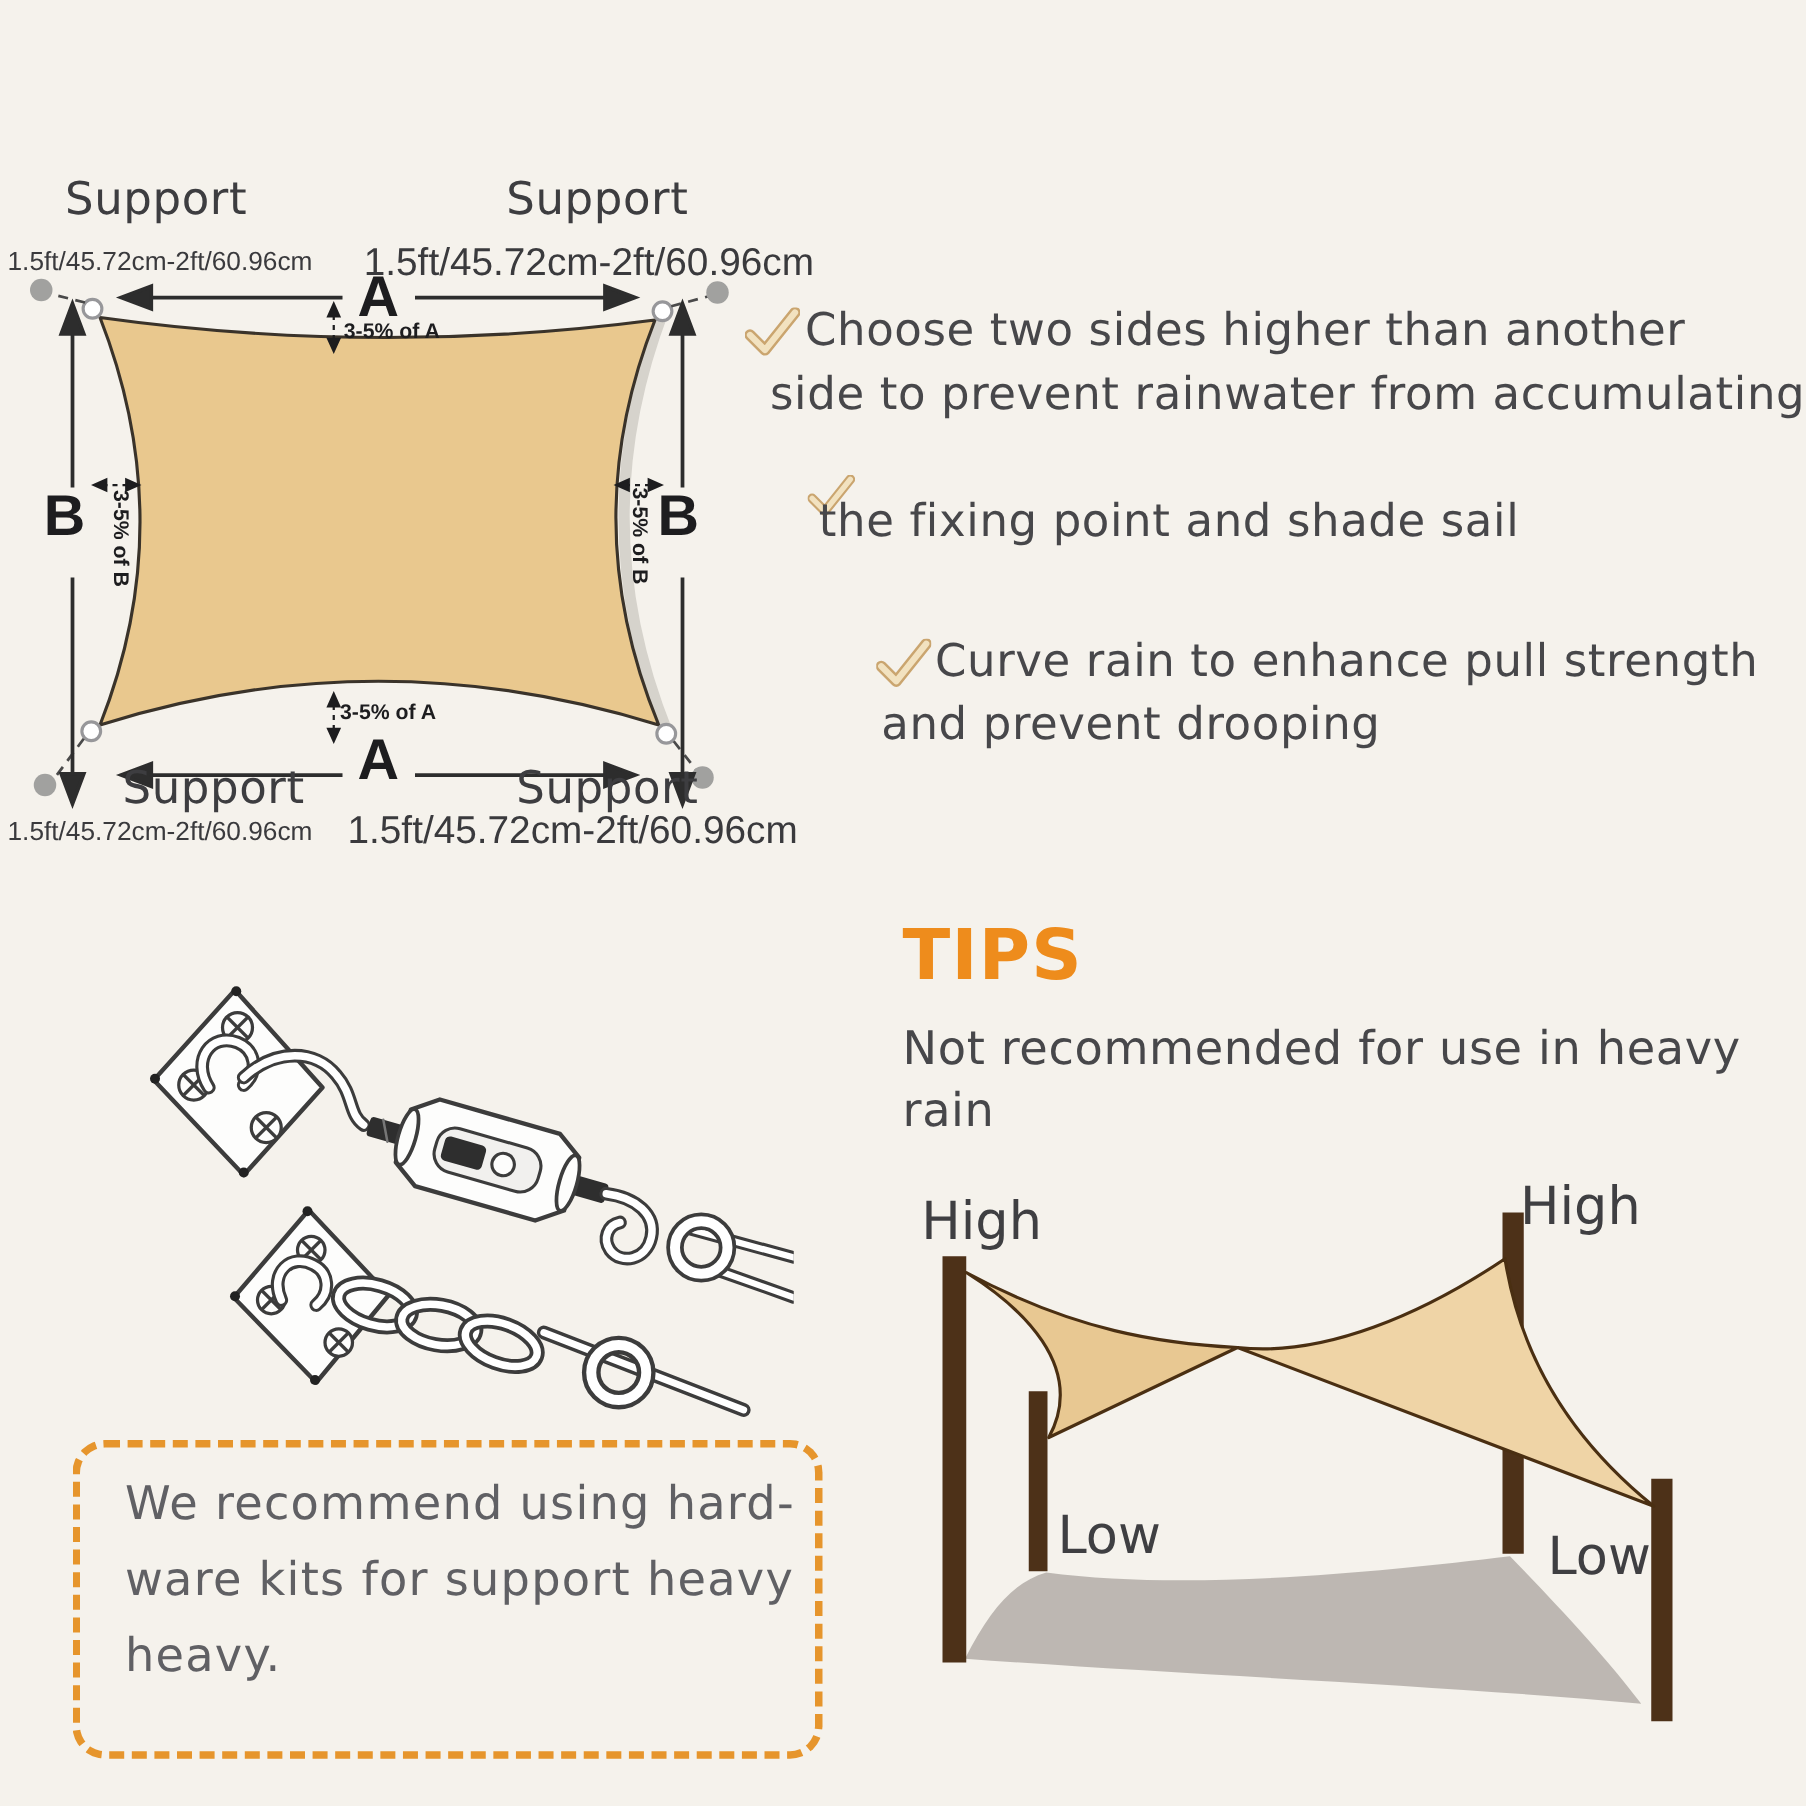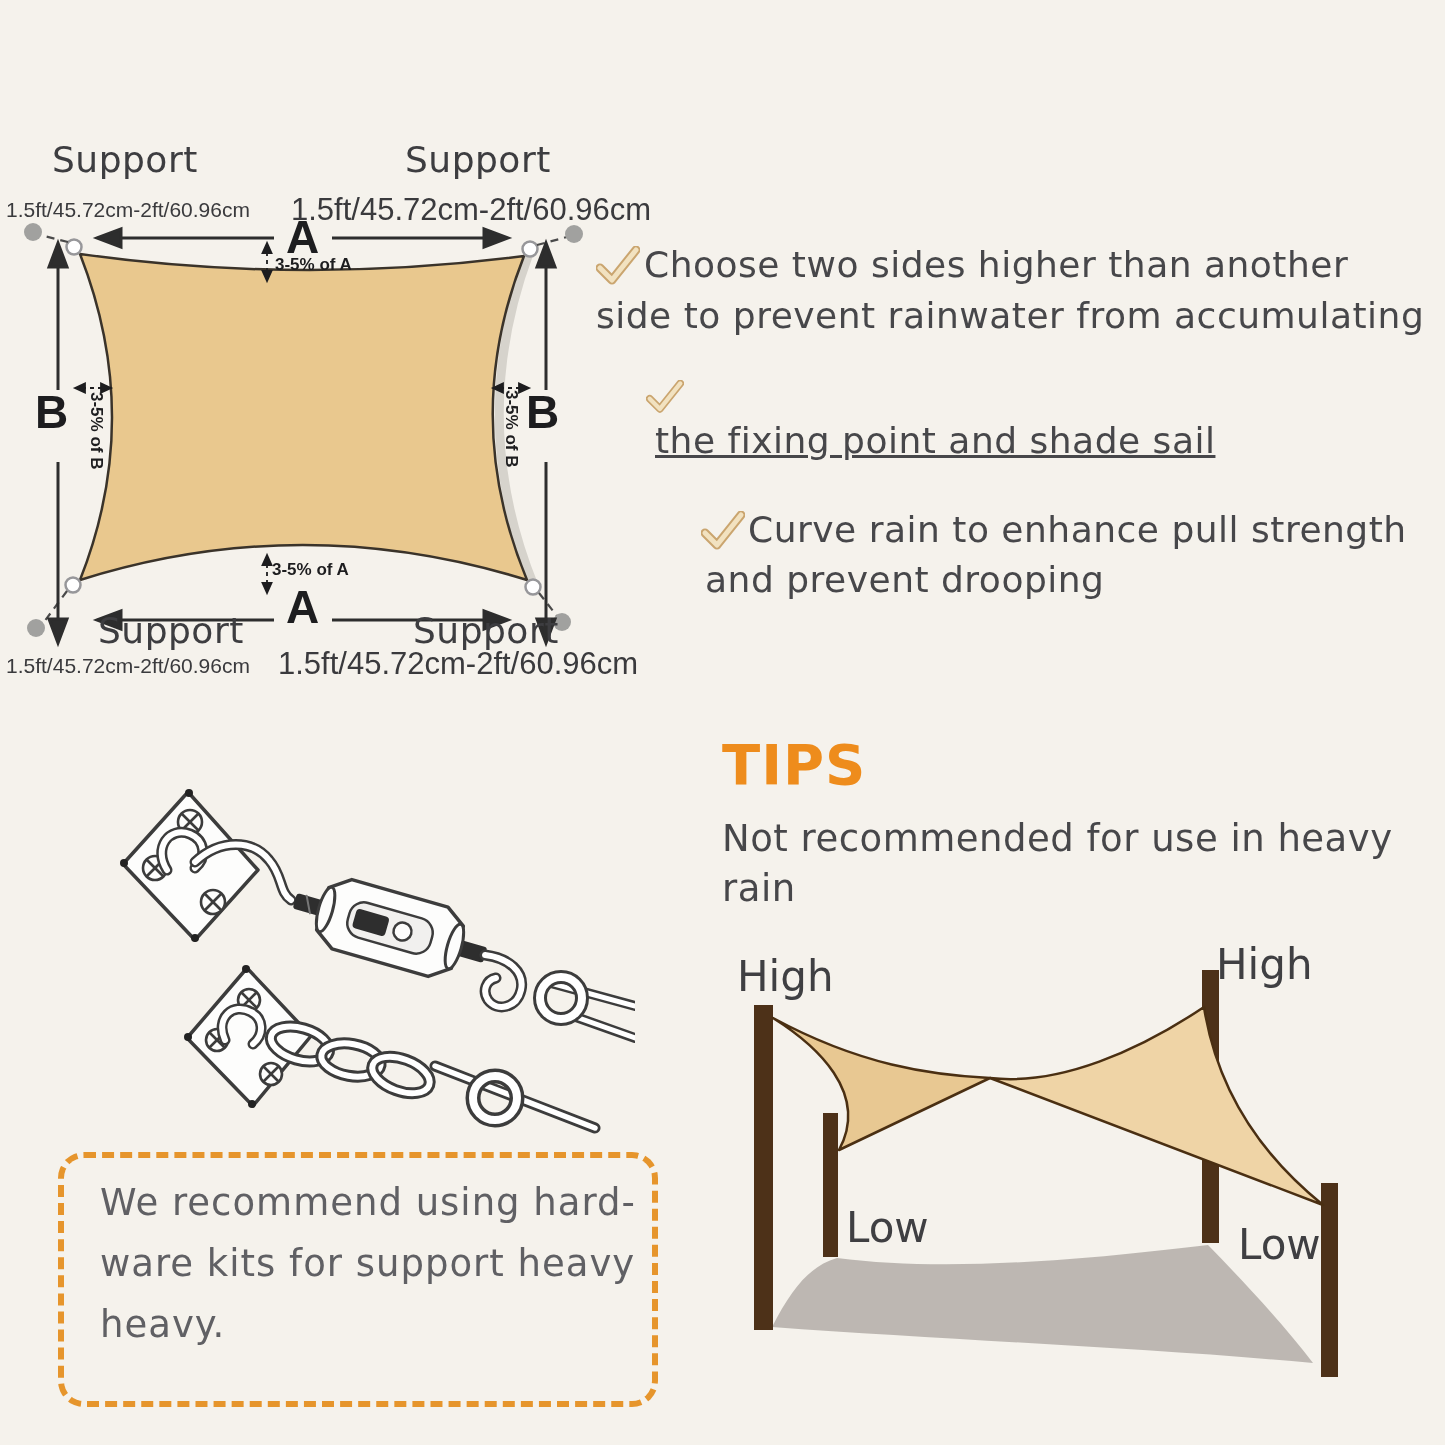--- a/index.html
+++ b/index.html
@@ -117,27 +117,27 @@
   <div class="abs support" style="left:413px;top:610px;">Support</div>
   <div class="abs dim-small" style="left:6px;top:654px;">1.5ft/45.72cm-2ft/60.96cm</div>
   <div class="abs dim-large" style="left:278px;top:646px;">1.5ft/45.72cm-2ft/60.96cm</div>
 
 
   <svg class="check" style="left:596px;top:246px;" width="44" height="40" viewBox="0 0 44 40">
     <path d="M4,22 L16,34 L40,4" fill="none" stroke="#caa56f" stroke-width="9" stroke-linecap="round" stroke-linejoin="round"></path>
     <path d="M4,22 L16,34 L40,4" fill="none" stroke="#f2e2c0" stroke-width="5" stroke-linecap="round" stroke-linejoin="round"></path>
   </svg>
   <div class="abs note-line" style="left:644px;top:244px;">Choose two sides higher than another</div>
-  <div class="abs note-line" style="left:596px;top:295px;">side to prevent rainwater from accumulating</div>
+  <div class="abs note-line" style="left:616px;top:295px;">side to prevent rainwater from accumulating</div>
 
   <svg class="check" style="left:646px;top:380px;" width="38" height="34" viewBox="0 0 44 40">
     <path d="M4,22 L16,34 L40,4" fill="none" stroke="#caa56f" stroke-width="9" stroke-linecap="round" stroke-linejoin="round"></path>
     <path d="M4,22 L16,34 L40,4" fill="none" stroke="#f2e2c0" stroke-width="5" stroke-linecap="round" stroke-linejoin="round"></path>
   </svg>
-  <div class="abs note-line" style="left:655px;top:420px;text-decoration:underline;">the fixing point and shade sail</div>
+  <div class="abs note-line" style="left:655px;top:397px;">the fixing point and shade sail</div>
 
   <svg class="check" style="left:701px;top:511px;" width="44" height="40" viewBox="0 0 44 40">
     <path d="M4,22 L16,34 L40,4" fill="none" stroke="#caa56f" stroke-width="9" stroke-linecap="round" stroke-linejoin="round"></path>
     <path d="M4,22 L16,34 L40,4" fill="none" stroke="#f2e2c0" stroke-width="5" stroke-linecap="round" stroke-linejoin="round"></path>
   </svg>
   <div class="abs note-line" style="left:748px;top:509px;">Curve rain to enhance pull strength</div>
   <div class="abs note-line" style="left:705px;top:559px;">and prevent drooping</div>
 
   <svg class="svgabs" style="left:95px;top:778px;" width="540" height="360" viewBox="0 0 540 360">
     <g stroke-linecap="round" stroke-linejoin="round">

